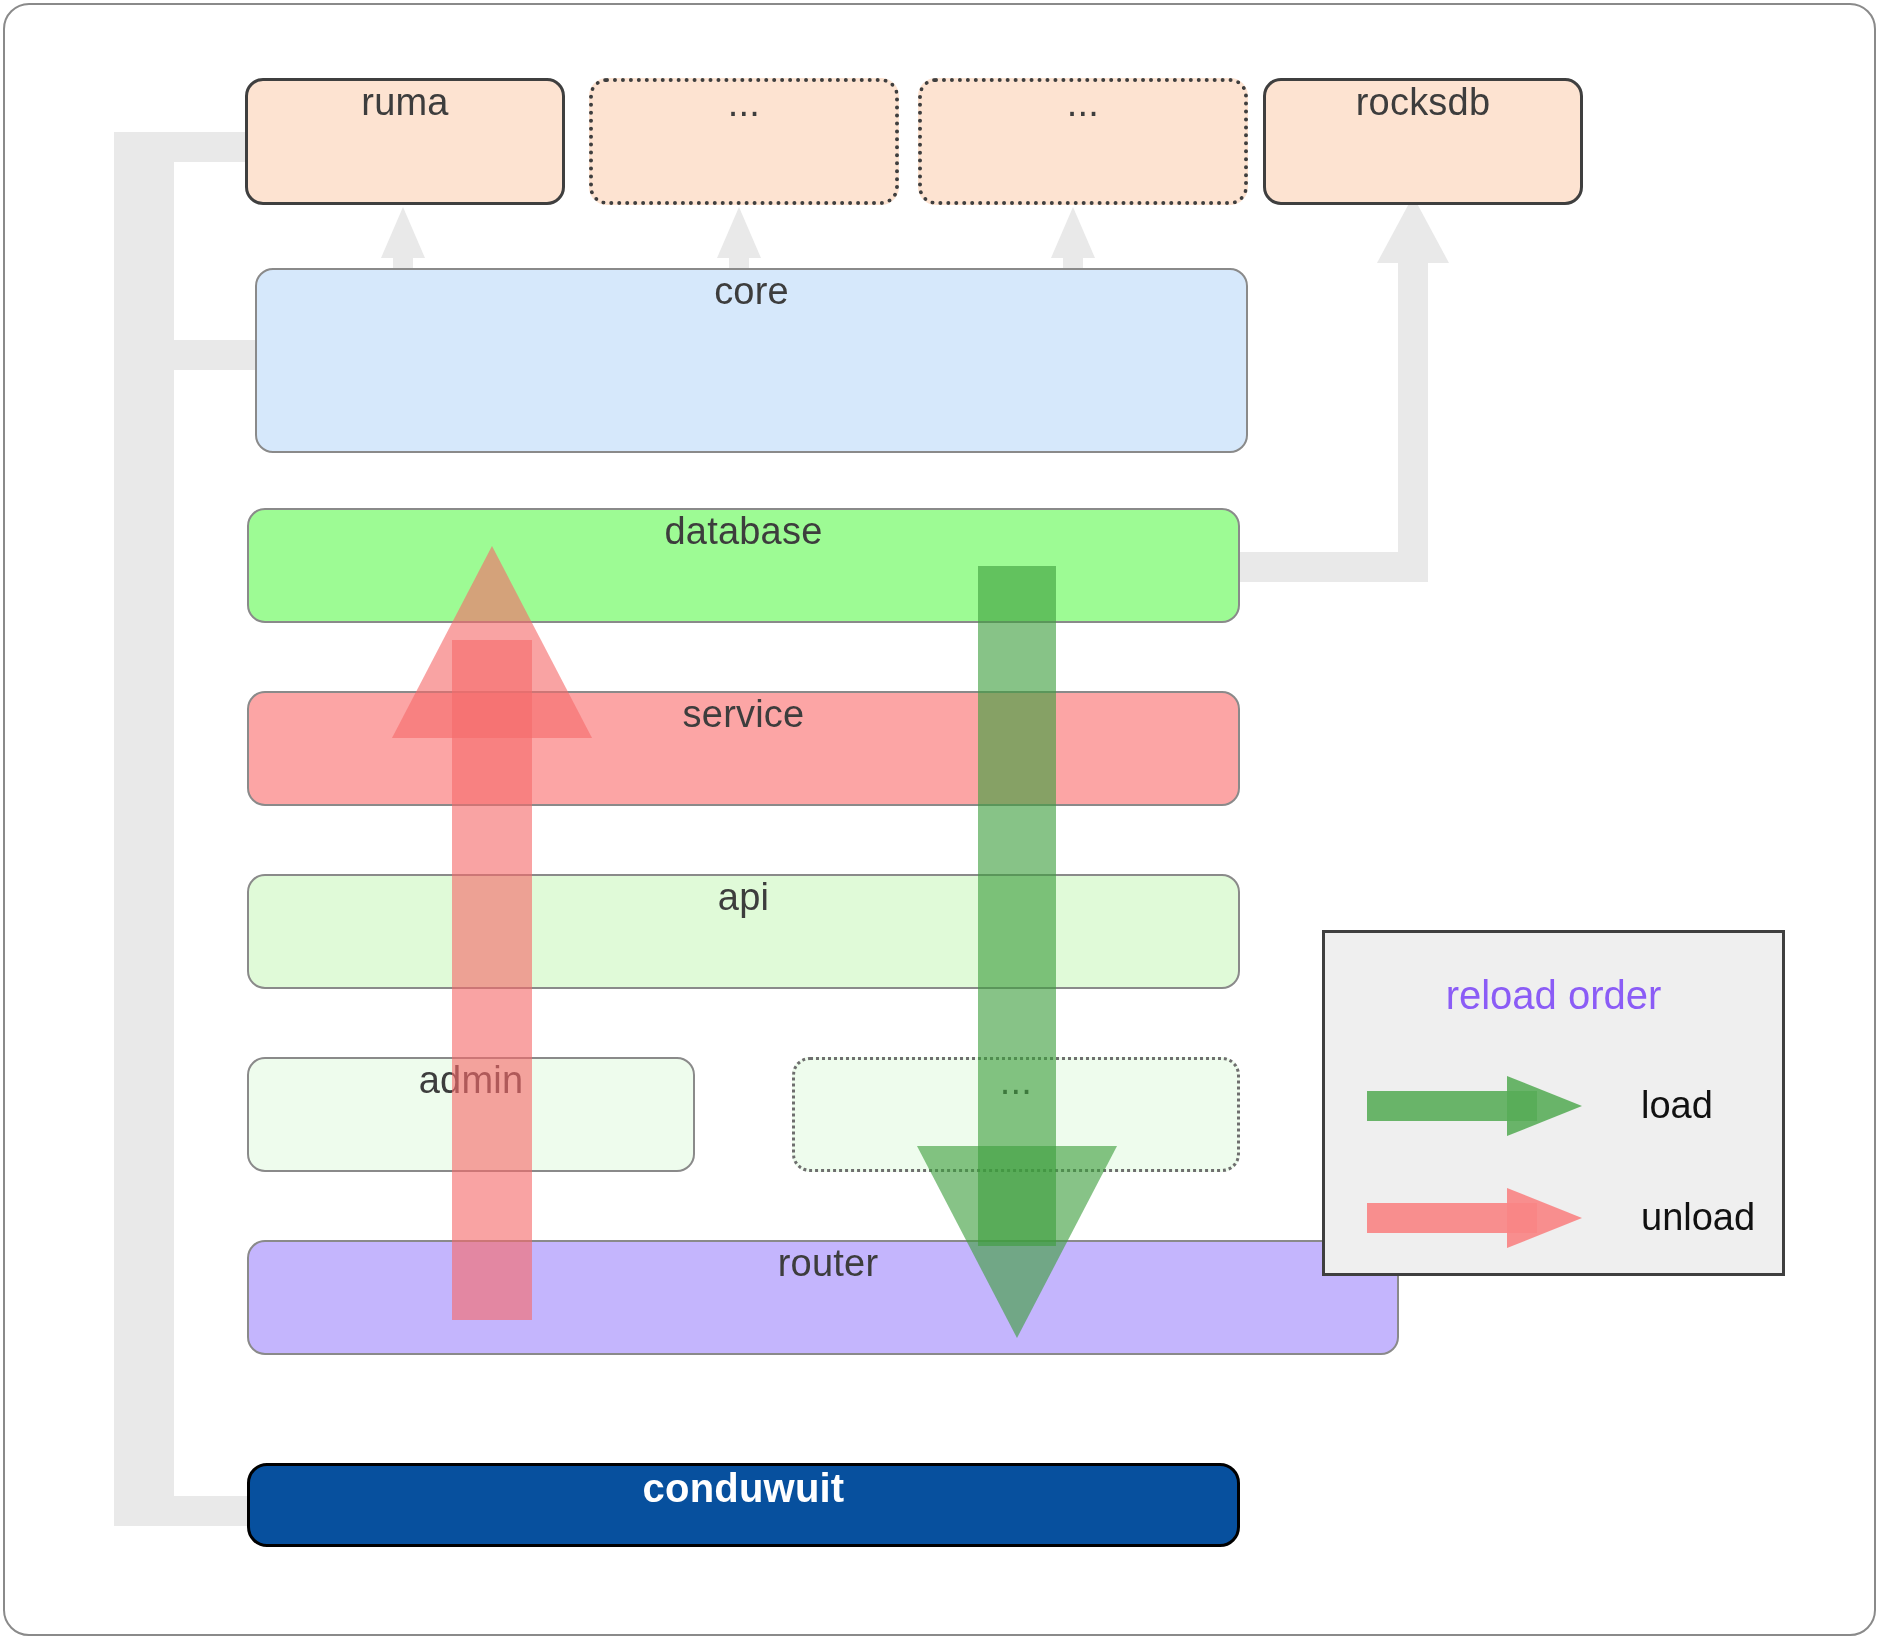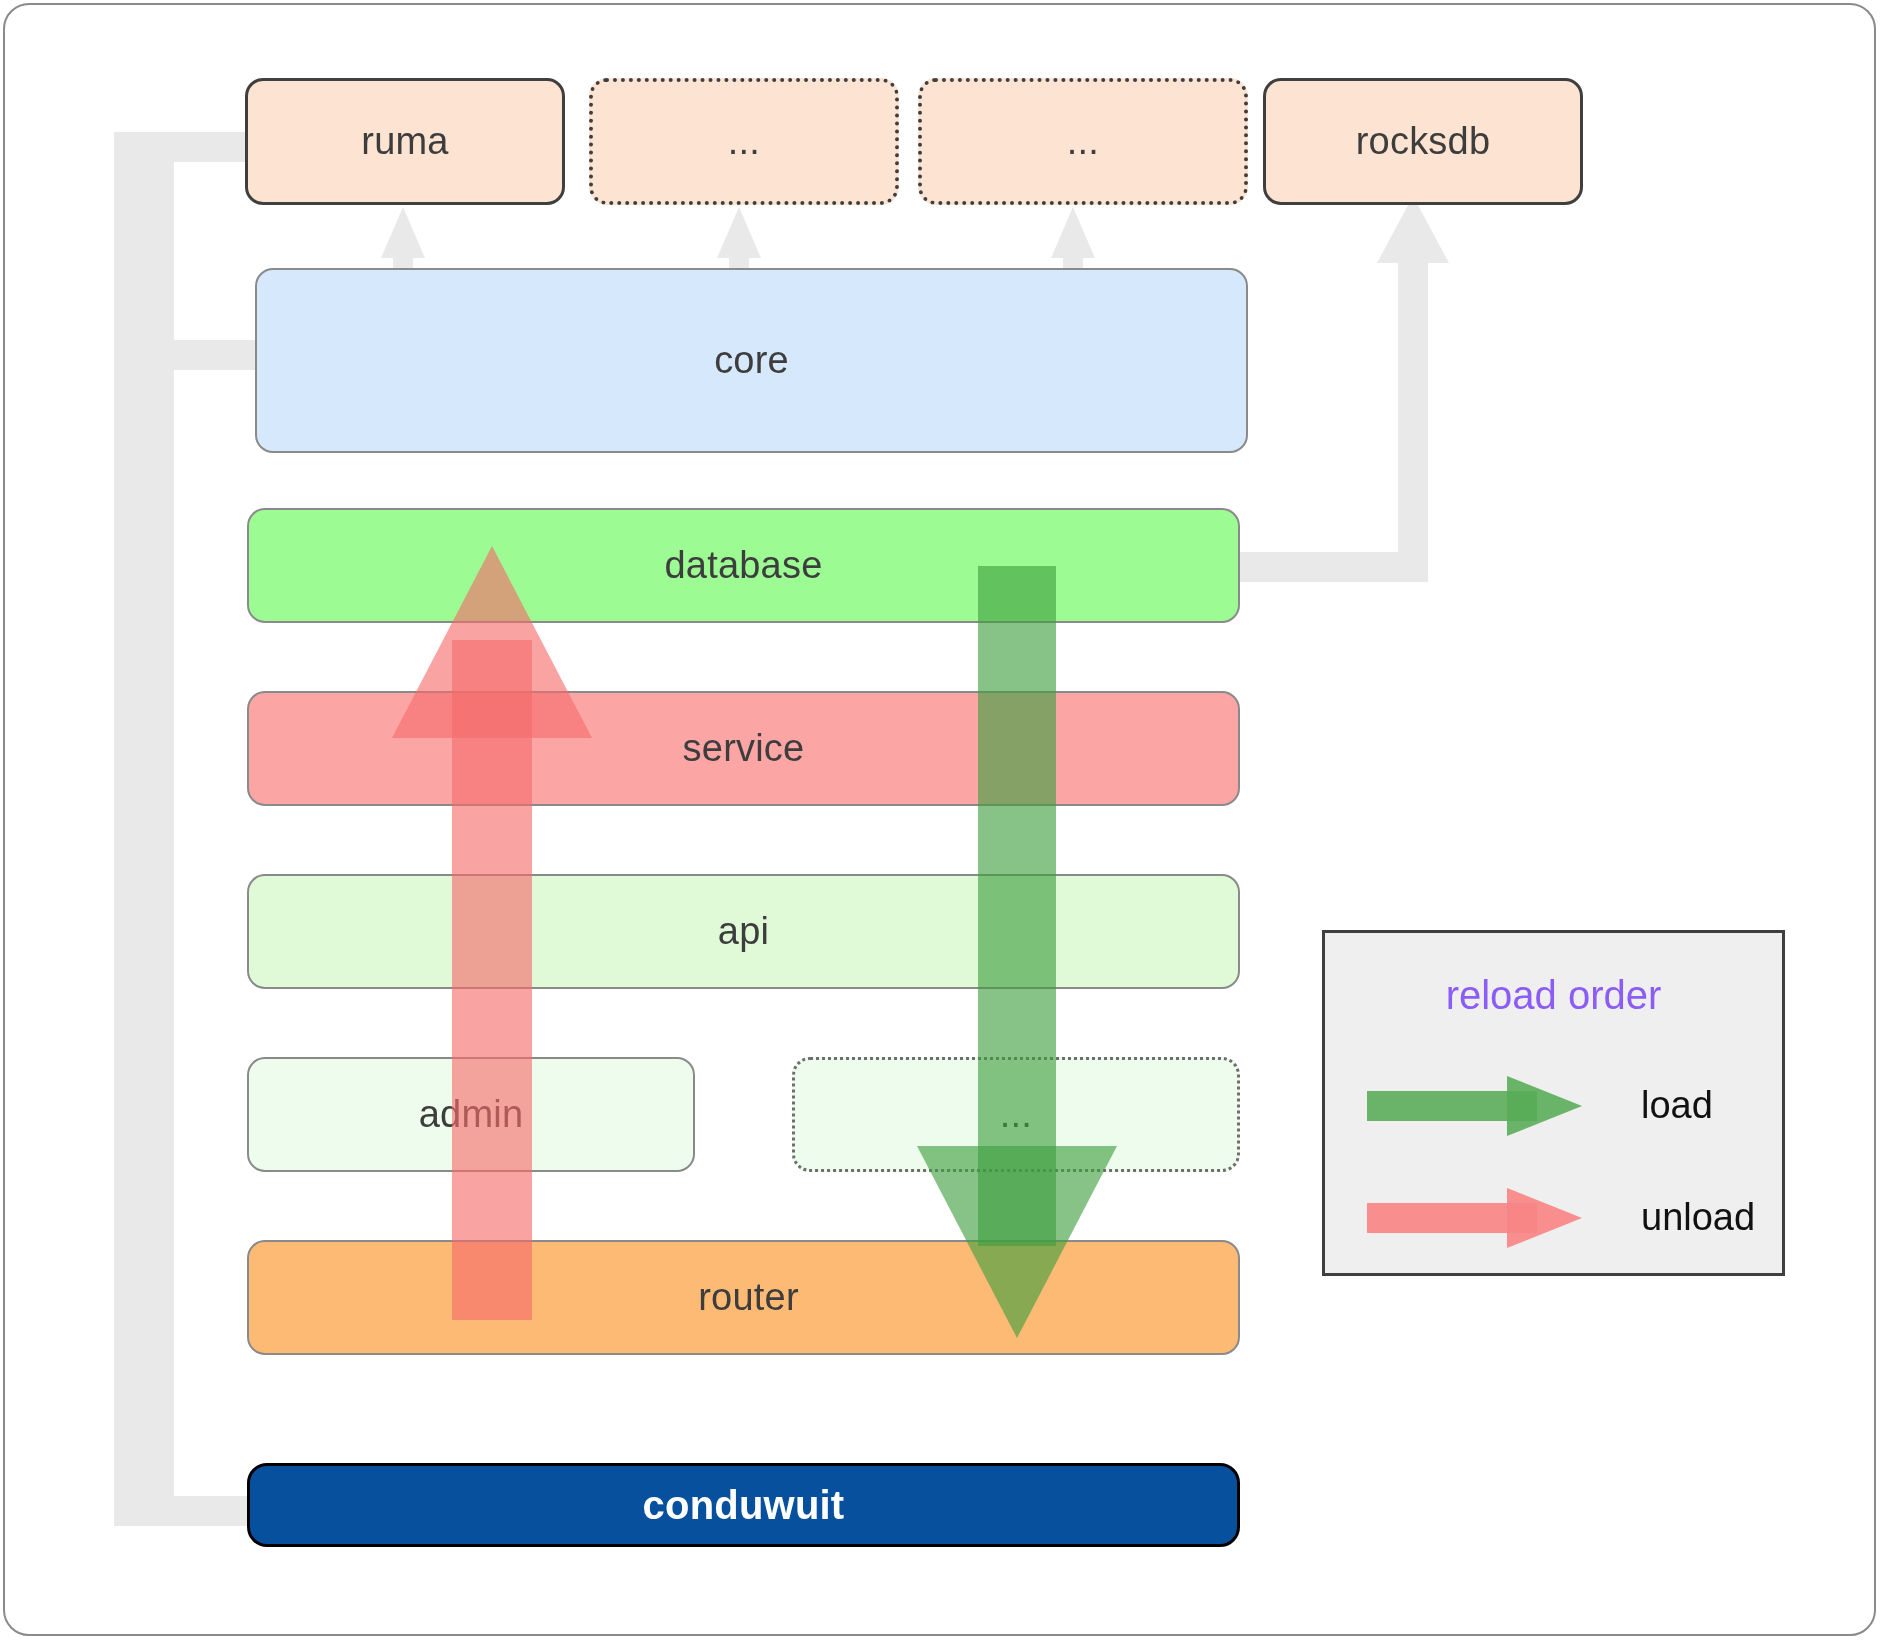--- a/index.html
+++ b/index.html
@@ -20,21 +20,21 @@
     border:2px solid #8a8a8a;
     border-radius:26px;
     box-sizing:border-box;
     pointer-events:none;
   }
 
   .node{
     position:absolute;
     box-sizing:border-box;
     display:flex;
-    align-items:center;
+    align-items:flex-start;
     justify-content:center;
     font-size:38px;
     color:#3d3d3d;
     letter-spacing:.2px;
   }
 
   
   .dep{
     background:#fde3d1;
     border-radius:18px;
@@ -157,21 +157,21 @@
   </div>
 
   <div class="node layer" style="left:247px;top:1057px;width:448px;height:115px;background:#eefced;">
     <span>admin</span>
   </div>
 
   <div class="node layer dotted" style="left:792px;top:1057px;width:448px;height:115px;background:#eefced;">
     <span>...</span>
   </div>
 
-  <div class="node layer" style="left:247px;top:1240px;width:993px;height:115px;background:#fdba74;padding-left:10px;">
+  <div class="node layer" style="left:247px;top:1240px;width:1152px;height:115px;background:#c4b5fd;padding-left:10px;">
     <span>router</span>
   </div>
 
   <div class="node root" style="left:247px;top:1463px;width:993px;height:84px;">
     <span>conduwuit</span>
   </div>
 
   <svg class="flow" style="left:0;top:0;width:1883px;height:1643px;">
     <g fill="#f56a6a" fill-opacity="0.62">
       <rect x="452" y="640" width="80" height="680"></rect>

